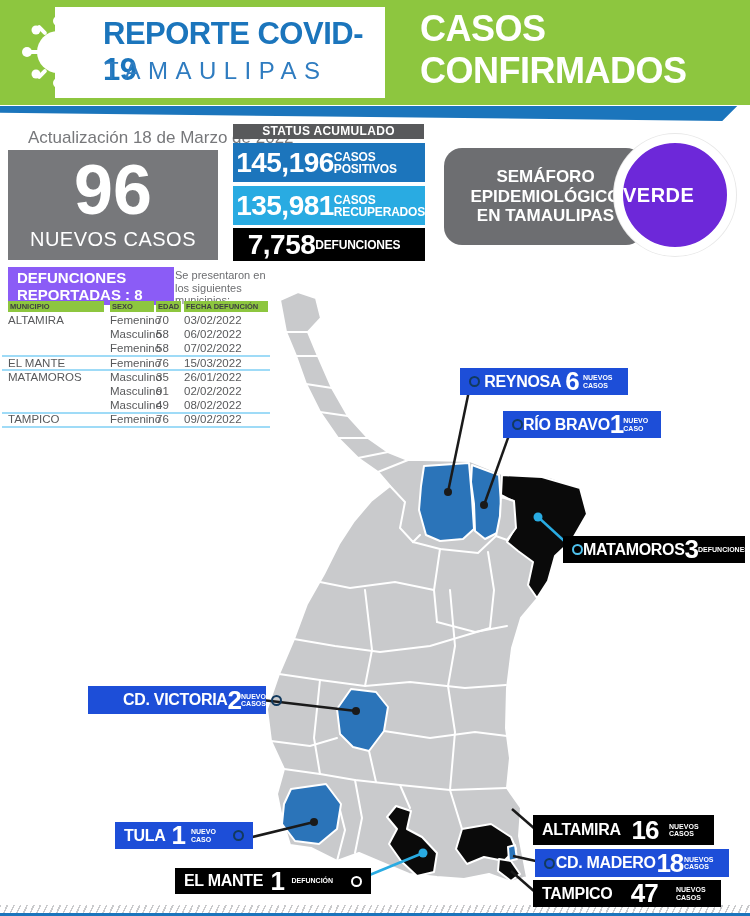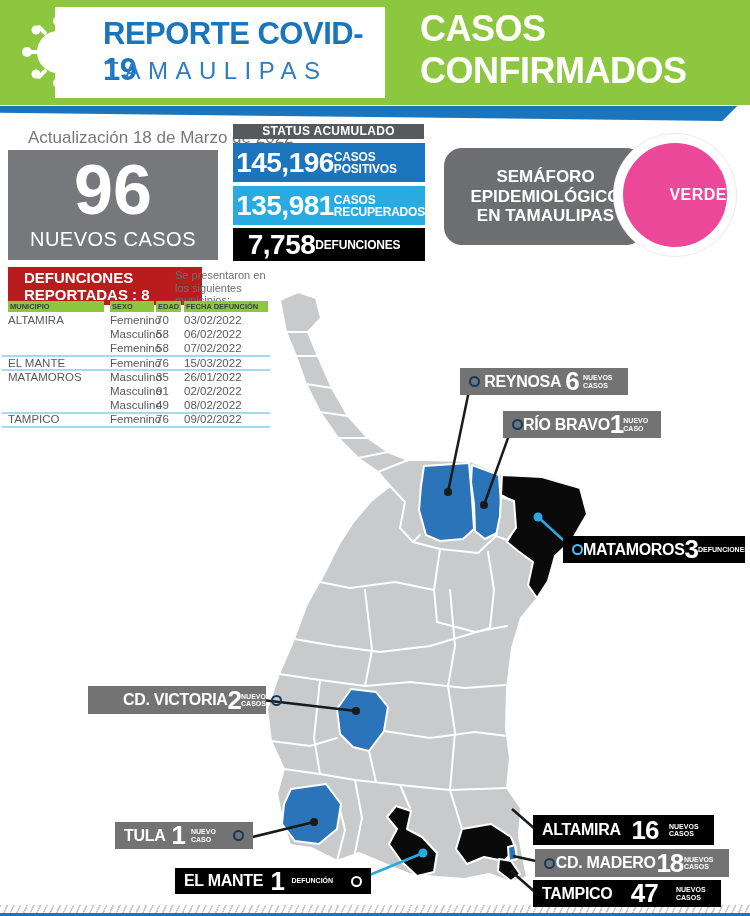--- a/index.html
+++ b/index.html
@@ -33,46 +33,46 @@
   .st-bar .lab{font-size:12px;font-weight:bold;line-height:1.0;width:88px;letter-spacing:-0.2px;}
   .bar1{top:143px;height:39px;background:#1C75BC;}
   .bar2{top:186px;height:39px;background:#29ABE2;}
   .bar3{top:228px;height:33px;background:#000000;}
   .bar3 .lab{width:95px;font-size:12px;}
 
   
   .sem-box{position:absolute;left:444px;top:148px;width:200px;height:97px;background:#6D6E71;
       border-radius:18px;color:#fff;display:flex;align-items:center;}
   .sem-box .txt{width:175px;padding-left:14px;text-align:center;font-size:17px;font-weight:bold;line-height:1.15;}
-  .sem-circle{position:absolute;left:614px;top:134px;width:104px;height:104px;background:#ec4899;
+  .sem-circle{position:absolute;left:614px;top:134px;width:104px;height:104px;background:#6d28d9;
       border:9px solid #ffffff;border-radius:50%;box-shadow:0 0 0 1px #e8e8e8;
-      color:#fff;font-size:16px;font-weight:bold;display:flex;align-items:center;justify-content:flex-end;letter-spacing:0.5px;}
-
-  
-  .def-box{position:absolute;left:8px;top:267px;width:194px;height:38px;background:#b91c1c;
-      color:#fff;font-size:15px;font-weight:bold;line-height:1.15;padding-left:16px;box-sizing:border-box;padding-top:2px;}
+      color:#fff;font-size:20px;font-weight:bold;display:flex;align-items:center;justify-content:flex-start;letter-spacing:0.5px;}
+
+  
+  .def-box{position:absolute;left:8px;top:267px;width:166px;height:38px;background:#8b5cf6;
+      color:#fff;font-size:15px;font-weight:bold;line-height:1.15;padding-left:9px;box-sizing:border-box;padding-top:2px;}
   .def-note{position:absolute;left:175px;top:269px;width:105px;font-size:11px;color:#6D6E71;line-height:1.15;}
   .thead{position:absolute;left:8px;top:301px;width:260px;height:27px;}
   .th{position:absolute;top:0;height:11px;background:#8DC63F;color:#3E4041;font-size:7.5px;
       font-weight:bold;line-height:11px;padding-left:2px;box-sizing:border-box;}
   .th.c1{left:0;width:96px;} .th.c2{left:102px;width:44px;} .th.c3{left:148px;width:25px;} .th.c4{left:176px;width:84px;}
   .tbody{position:absolute;left:8px;top:313px;width:262px;}
   .tr{display:flex;height:14.2px;line-height:14.2px;font-size:11.5px;color:#58595B;}
   .tr .c1{width:102px;} .tr .c2{width:46px;} .tr .c3{width:28px;} .tr .c4{flex:1;}
   .sep{position:absolute;left:-6px;width:268px;height:2px;background:#9FDBF7;}
   .sep1{top:42px;} .sep2{top:56px;} .sep3{top:99px;} .sep4{top:113px;}
 
   
   .mapsvg{position:absolute;left:250px;top:290px;z-index:1;}
   .lines{position:absolute;left:0;top:0;z-index:2;pointer-events:none;}
 
   
   .lbl{position:absolute;z-index:3;display:flex;align-items:center;justify-content:space-between;
       color:#fff;padding:0 9px;box-sizing:border-box;}
-  .lbl.blue{background:#737373;} .lbl.black{background:#000000;}
+  .lbl.blue{background:#1d4ed8;} .lbl.black{background:#000000;}
   .lbl .nm{font-size:16px;font-weight:bold;letter-spacing:-0.3px;white-space:nowrap;}
   .lbl .vl{font-size:26px;font-weight:bold;letter-spacing:-1px;}
   .lbl .un{font-size:7px;font-weight:bold;line-height:1.05;width:36px;letter-spacing:0;}
   .lbl .un.one{width:52px;}
   .ring{width:7px;height:7px;border-radius:50%;border:2px solid #123A5E;flex:none;}
   .ring.lt{border-color:#4FC1EC;} .ring.wh{border-color:#ffffff;}
 
   .lbl-reynosa{left:460px;top:368px;width:168px;height:27px;}
   .lbl-riobravo{left:503px;top:411px;width:158px;height:27px;}
   .lbl-matamoros{left:563px;top:536px;width:182px;height:27px;}

